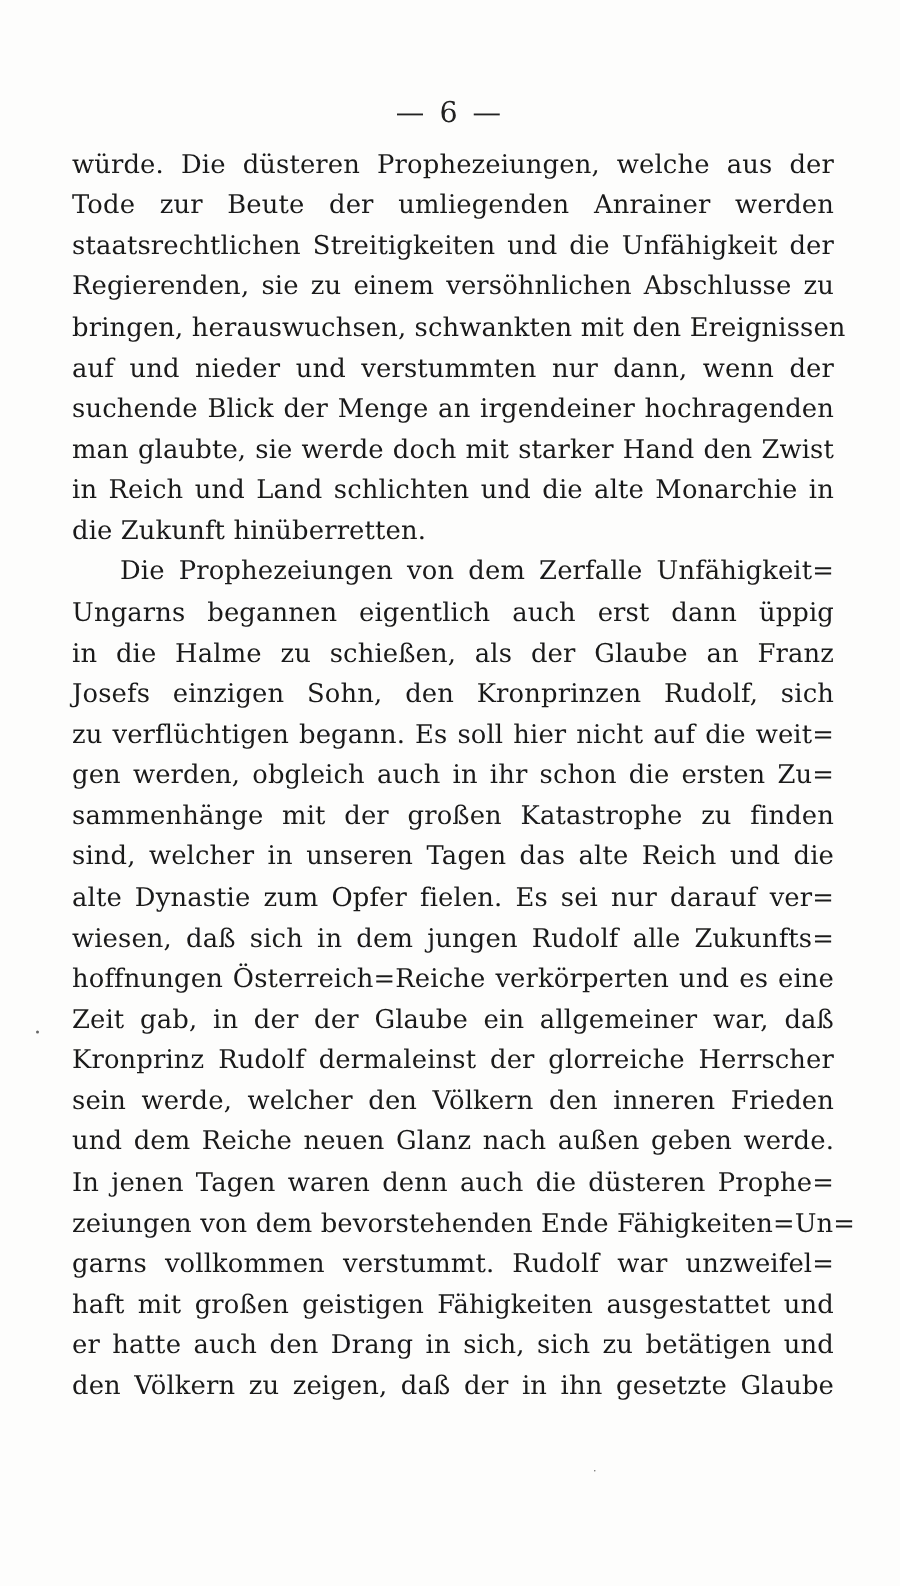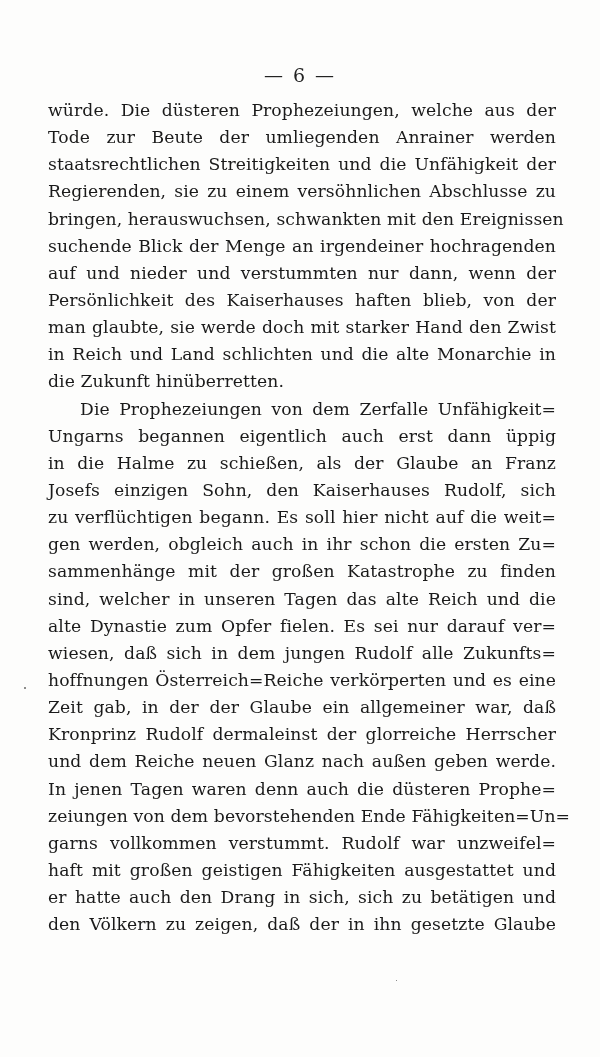--- a/index.html
+++ b/index.html
@@ -70,41 +70,41 @@
 <div class="page">
   <div class="page-number">— 6 —</div>
 
   <div class="body-text">
     <div>
       <span class="line">würde. Die düsteren Prophezeiungen, welche aus der</span>
       <span class="line">Tode zur Beute der umliegenden Anrainer werden</span>
       <span class="line">staatsrechtlichen Streitigkeiten und die Unfähigkeit der</span>
       <span class="line">Regierenden, sie zu einem versöhnlichen Abschlusse zu</span>
       <span class="line">bringen, herauswuchsen, schwankten mit den Ereignissen</span>
+      <span class="line">auf und nieder und verstummten nur dann, wenn der</span>
       <span class="line">suchende Blick der Menge an irgendeiner hochragenden</span>
-      <span class="line">auf und nieder und verstummten nur dann, wenn der</span>
-      <span class="line">Persönlichkeit des Kaiserhauses haften blieb, von der</span>
       <span class="line">man glaubte, sie werde doch mit starker Hand den Zwist</span>
       <span class="line">in Reich und Land schlichten und die alte Monarchie in</span>
       <span class="line last">die Zukunft hinüberretten.</span>
     </div>
     <div>
       <span class="line indent">Die Prophezeiungen von dem Zerfalle Unfähigkeit=</span>
       <span class="line">Ungarns begannen eigentlich auch erst dann üppig</span>
       <span class="line">in die Halme zu schießen, als der Glaube an Franz</span>
-      <span class="line">Josefs einzigen Sohn, den Kaiserhauses Rudolf, sich</span>
+      <span class="line">Josefs einzigen Sohn, den Kronprinzen Rudolf, sich</span>
       <span class="line">zu verflüchtigen begann. Es soll hier nicht auf die weit=</span>
       <span class="line">gen werden, obgleich auch in ihr schon die ersten Zu=</span>
       <span class="line">sammenhänge mit der großen Katastrophe zu finden</span>
       <span class="line">sind, welcher in unseren Tagen das alte Reich und die</span>
       <span class="line">alte Dynastie zum Opfer fielen. Es sei nur darauf ver=</span>
       <span class="line">wiesen, daß sich in dem jungen Rudolf alle Zukunfts=</span>
       <span class="line">hoffnungen Österreich=Reiche verkörperten und es eine</span>
       <span class="line">Zeit gab, in der der Glaube ein allgemeiner war, daß</span>
       <span class="line">Kronprinz Rudolf dermaleinst der glorreiche Herrscher</span>
+      <span class="line">sein werde, welcher den Völkern den inneren Frieden</span>
       <span class="line">und dem Reiche neuen Glanz nach außen geben werde.</span>
       <span class="line">In jenen Tagen waren denn auch die düsteren Prophe=</span>
       <span class="line">zeiungen von dem bevorstehenden Ende Fähigkeiten=Un=</span>
       <span class="line">garns vollkommen verstummt. Rudolf war unzweifel=</span>
       <span class="line">haft mit großen geistigen Fähigkeiten ausgestattet und</span>
       <span class="line">er hatte auch den Drang in sich, sich zu betätigen und</span>
       <span class="line">den Völkern zu zeigen, daß der in ihn gesetzte Glaube</span>
     </div>
   </div>
 

